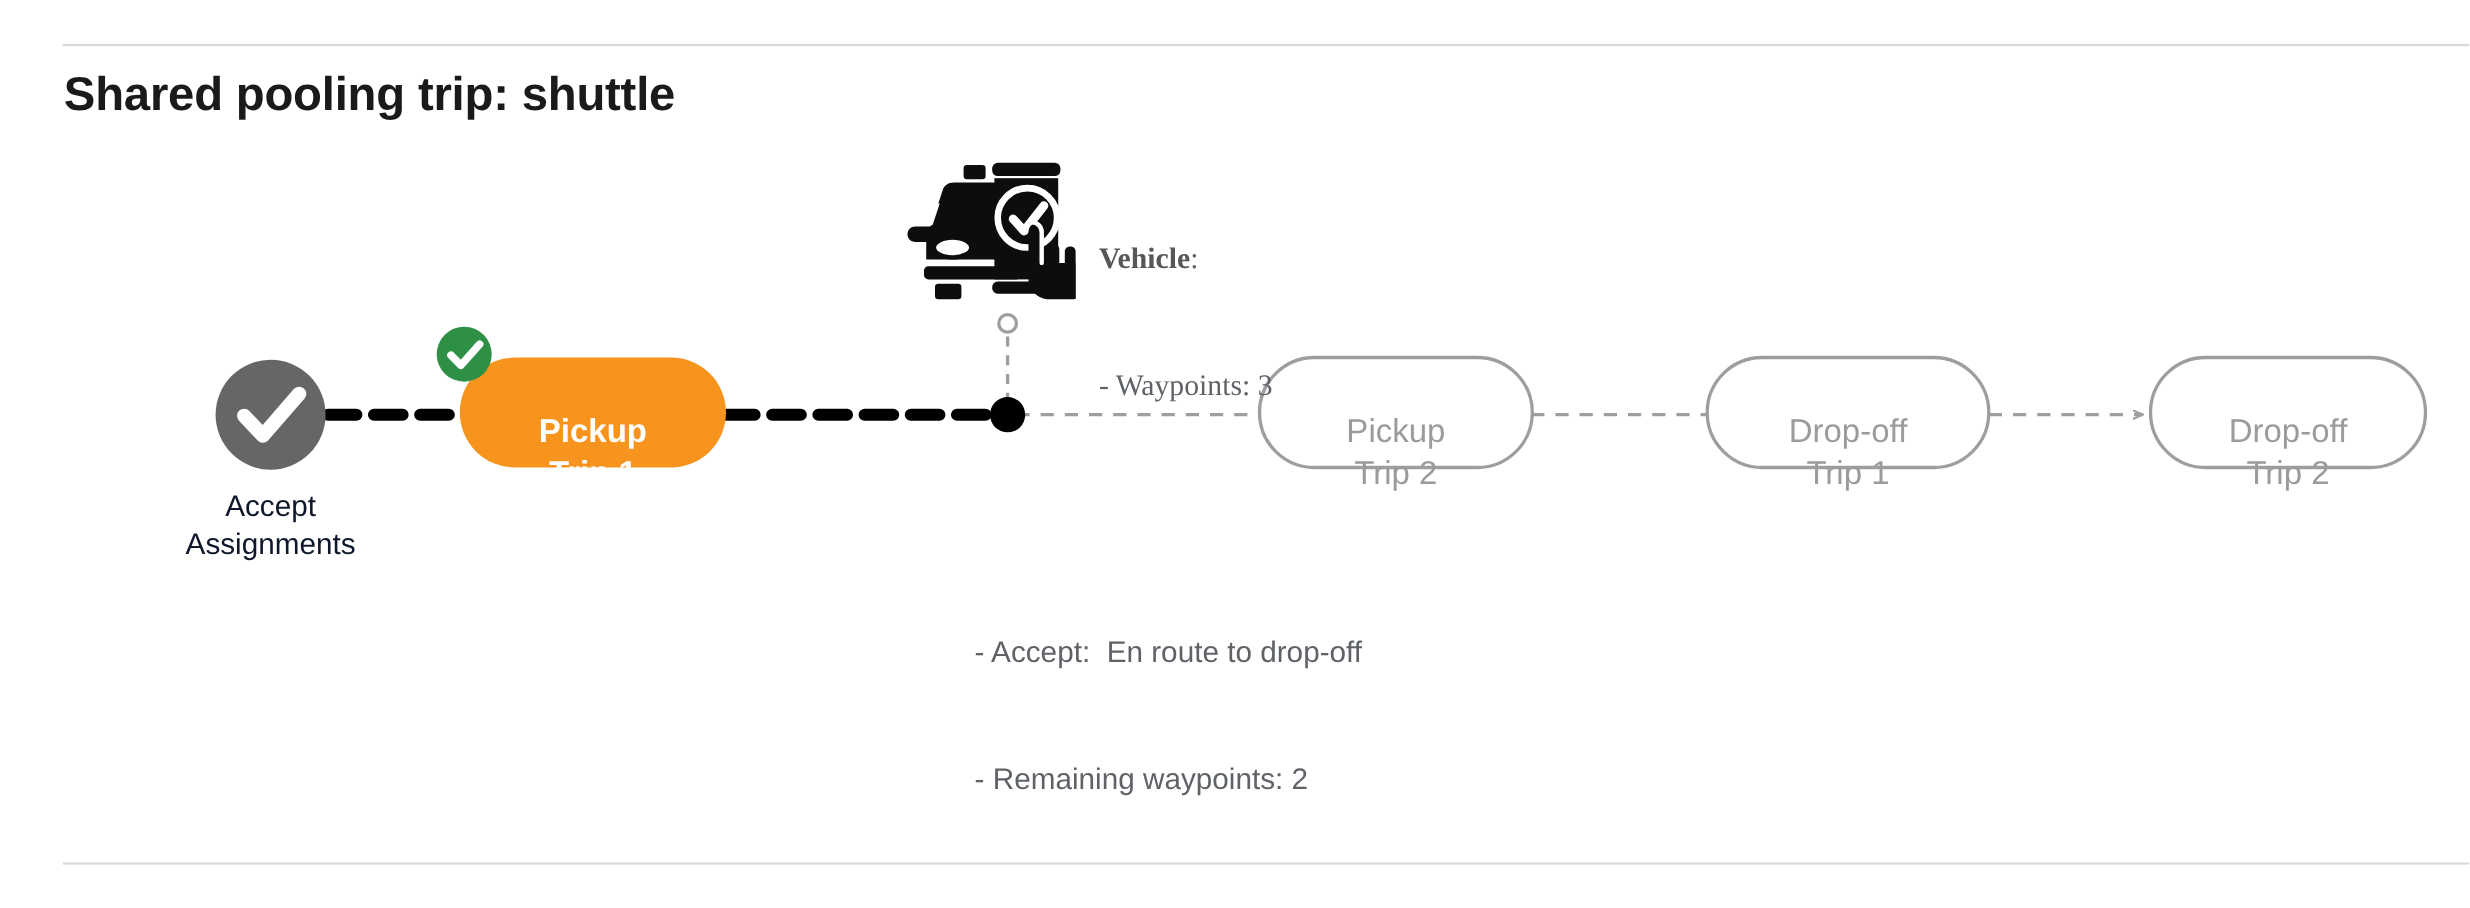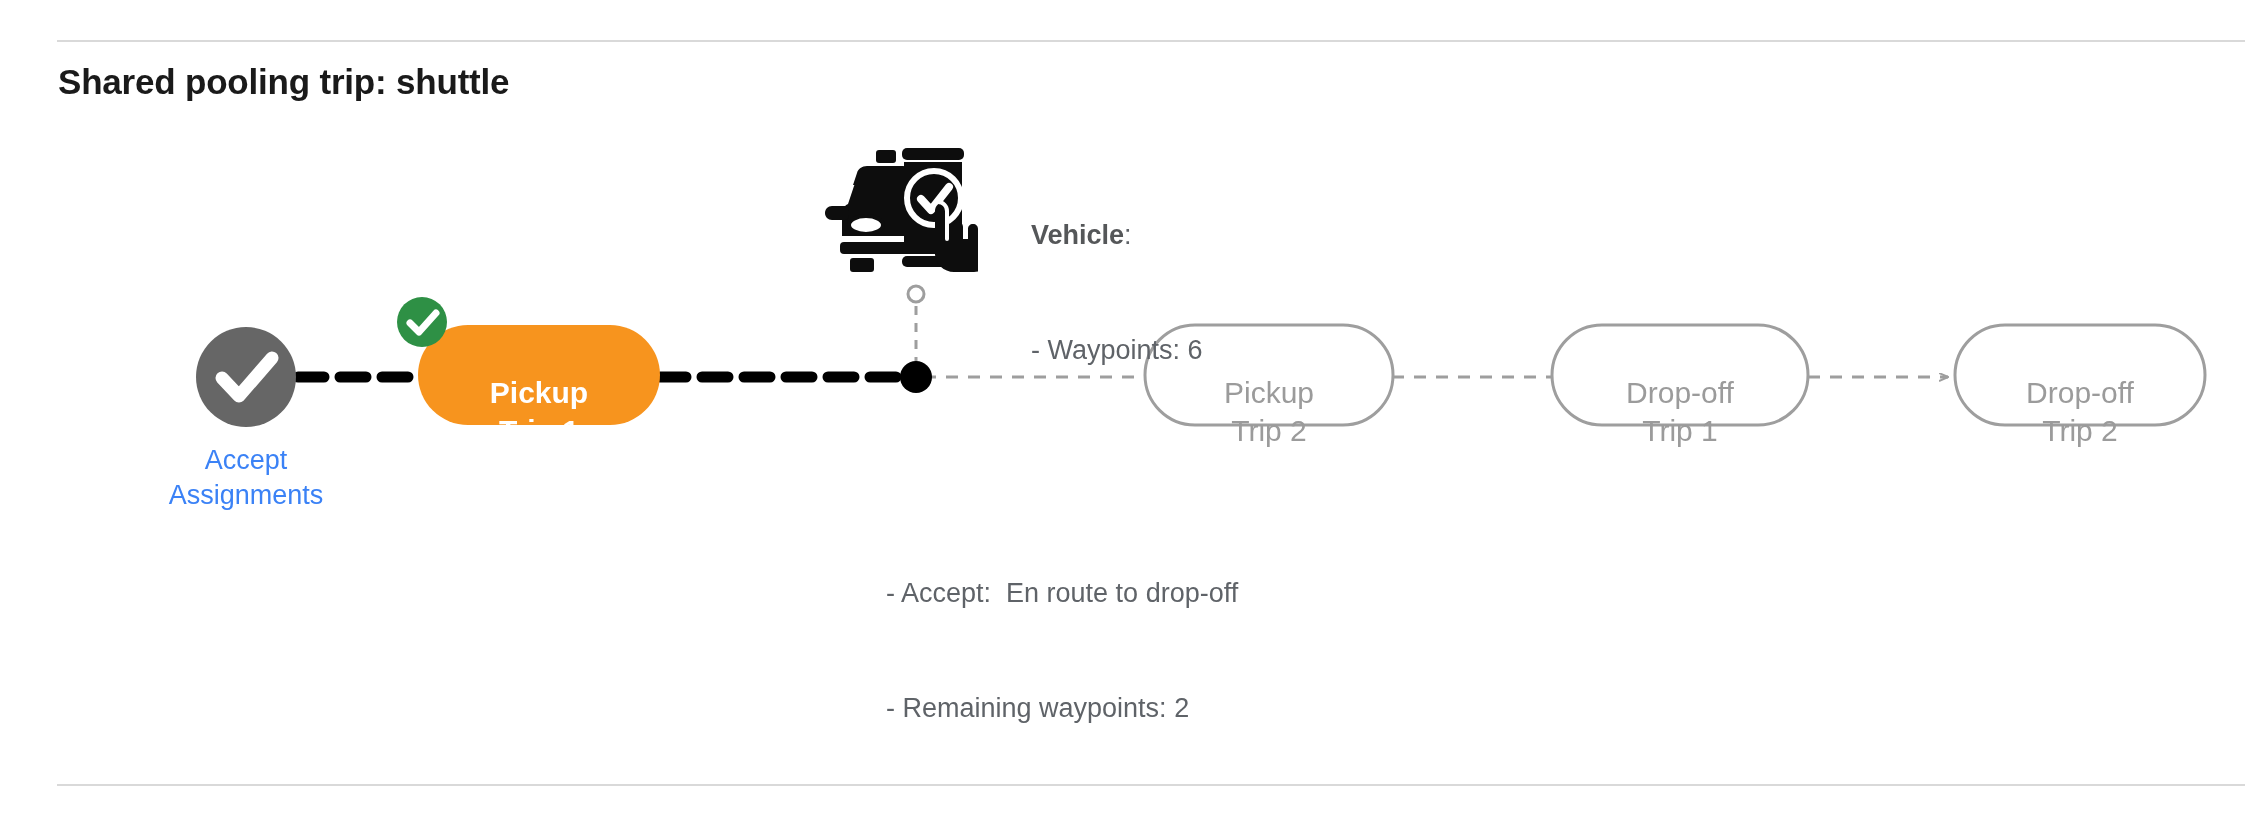--- a/index.html
+++ b/index.html
@@ -28,21 +28,21 @@
     background: #d9d9d9;
   }
   .rule.top    { top: 40px; }
   .rule.bottom { top: 784px; }
 
   
   .page-title {
     position: absolute;
     left: 58px;
     top: 62px;
-    font-size: 35px;
+    font-size: 43px;
     font-weight: bold;
     color: #1a1a1a;
     letter-spacing: -0.2px;
     white-space: nowrap;
   }
 
   
   #flow {
     position: absolute;
     left: 0;
@@ -68,21 +68,21 @@
   .node-label.pending {
     color: #9b9b9b;
     font-size: 30px;
     font-weight: normal;
   }
 
   .step-caption {
     position: absolute;
     text-align: center;
     font-size: 27px;
-    color: #3b82f6;
+    color: #0f172a;
     line-height: 1.30;
     white-space: pre;
   }
 
   
   .annot {
     position: absolute;
     font-size: 27px;
     color: #5f6368;
     line-height: 1.42;
@@ -193,23 +193,23 @@
   <div class="node-label active" style="left:418px; top:337px; width:242px;"><span>Pickup</span><br><span>Trip 1</span></div>
 
   <div class="node-label pending" style="left:1145px; top:337px; width:248px;"><span>Pickup</span><br><span>Trip 2</span></div>
 
   <div class="node-label pending" style="left:1552px; top:337px; width:256px;"><span>Drop-off</span><br><span>Trip 1</span></div>
 
   <div class="node-label pending" style="left:1955px; top:337px; width:250px;"><span>Drop-off</span><br><span>Trip 2</span></div>
 
   <div class="step-caption" style="left:116px; top:443px; width:260px;"><span>Accept</span><br><span>Assignments</span></div>
 
-  <div class="annot" style="left:1031px; top:139px;">
+  <div class="annot" style="left:999px; top:139px;font-family:Liberation Serif, serif;">
     <div class="row"><span class="hd">Vehicle</span><span>:</span></div>
-    <div class="row">- Waypoints: 6</div>
+    <div class="row">- Waypoints: 3</div>
   </div>
 
   <div class="annot" style="left:886px; top:497px;">
     <div class="row">- Accept:  En route to drop-off</div>
     <div class="row">- Remaining waypoints: 2</div>
     
     
     
   </div>
 

